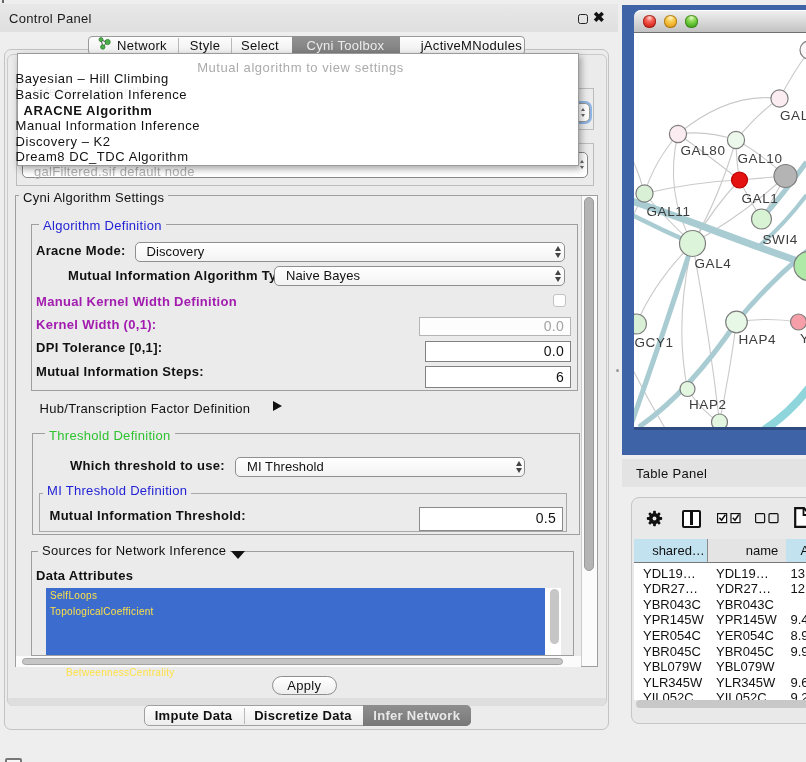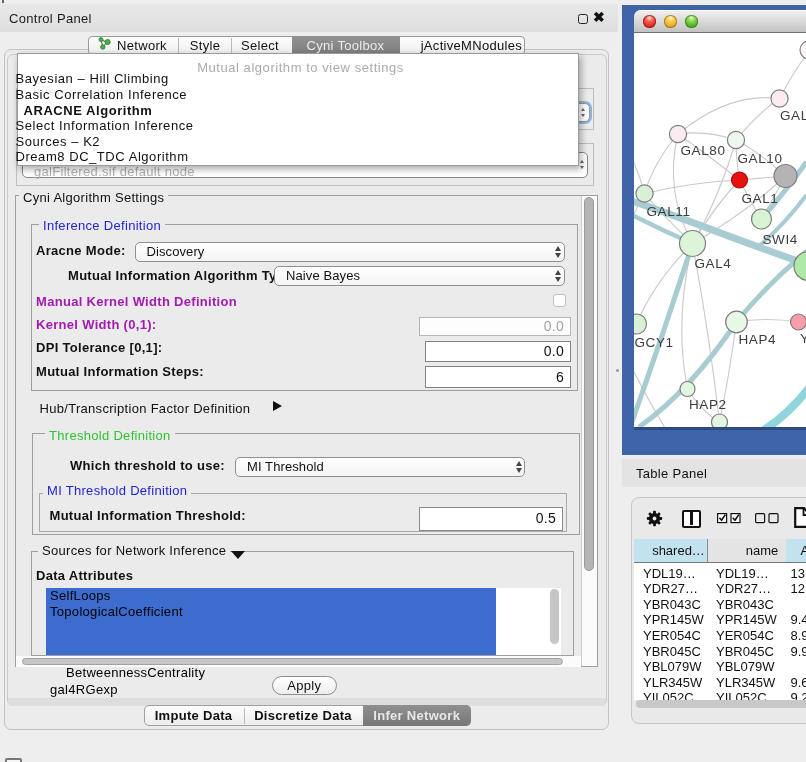--- a/index.html
+++ b/index.html
@@ -69,21 +69,21 @@
 <div class="gbox" style="left:14.5px;top:195px;width:583px;height:472px;"></div>
 <div class="gtitle" style="left:19px;top:191px;">Cyni Algorithm Settings</div>
 
 <div class="abs" style="left:581px;top:196px;width:16px;height:470px;background:#fbfbfb;border-left:1px solid #ccc;box-sizing:border-box;"></div>
 <div class="abs" style="left:584px;top:197px;width:10px;height:374px;background:#b4b4b4;border:1px solid #9a9a9a;border-radius:5.5px;box-sizing:border-box;"></div>
 
 <div class="abs" style="left:15.5px;top:655.5px;width:565px;height:11px;background:#fbfbfb;"></div>
 <div class="abs" style="left:22px;top:657.5px;width:541px;height:7.5px;background:#c6c6c6;border:1px solid #a2a2a2;border-radius:4px;box-sizing:border-box;"></div>
 
 <div class="gbox" style="left:31px;top:223.5px;width:547px;height:167px;"></div>
-<div class="gtitle" style="left:39px;top:219px;color:#2323d6;">Inference Definition</div>
+<div class="gtitle" style="left:39px;top:219px;color:#2323d6;">Algorithm Definition</div>
 
 <div class="abs b" style="left:36px;top:243px;">Aracne Mode:</div>
 <div class="combo" style="left:134.5px;top:241.5px;width:430px;height:20px;">Discovery</div>
 <div class="arrows" style="left:555px;top:245.5px;"></div>
 
 <div class="abs b" style="left:36px;top:267.5px;padding-left:32px;">Mutual Information Algorithm Type:</div>
 <div class="combo" style="left:274px;top:266px;width:290.5px;height:20px;">Naive Bayes</div>
 <div class="arrows" style="left:555px;top:270px;"></div>
 
 <div class="abs b gray" style="left:36px;top:294px;">Manual Kernel Width Definition</div>
@@ -114,25 +114,24 @@
 <div class="abs b" style="left:49.5px;top:508px;">Mutual Information Threshold:</div>
 <div class="field" style="left:418.5px;top:506.5px;width:144.5px;height:24px;border:1px solid #8a8a8a;line-height:21px;font-size:14px;">0.5</div>
 
 <div class="gbox" style="left:31px;top:550.5px;width:543px;height:105px;"></div>
 <div class="gtitle" style="left:38px;top:544px;">Sources for Network Inference</div>
 <div class="abs" style="left:231px;top:551px;width:0;height:0;border-left:7.5px solid transparent;border-right:7.5px solid transparent;border-top:8px solid #111;"></div>
 
 <div class="abs b" style="left:36px;top:568px;">Data Attributes</div>
 
 <div class="abs" style="left:46px;top:587.5px;width:514.5px;height:67.5px;background:#fff;"></div>
-<div class="abs" style="left:46px;top:587.5px;width:450px;height:67.5px;background:#3c6cce;color:#000000;font-size:13px;">
+<div class="abs" style="left:46px;top:587.5px;width:499px;height:67.5px;background:#3c6cce;color:#fde047;font-size:10px;">
   <div style="height:16.8px;line-height:16.8px;padding-left:4px;">SelfLoops</div>
   <div style="height:16.8px;line-height:16.8px;padding-left:4px;">TopologicalCoefficient</div>
   <div style="height:16.8px;line-height:16.8px;padding-left:20px;margin-top:44px;">BetweennessCentrality</div>
-  <div style="height:16.8px;line-height:16.8px;padding-left:4px;">gal4RGexp</div>
 </div>
 <div class="abs" style="left:549.5px;top:589px;width:9px;height:54.5px;background:#c6c6c6;border-radius:4.5px;"></div>
 
 <div class="abs" style="left:271.5px;top:675.5px;width:65.5px;height:19.5px;background:linear-gradient(#ffffff,#eeeeee);border:1px solid #8e8e8e;border-radius:10px;box-sizing:border-box;text-align:center;line-height:17.5px;">Apply</div>
 
 <div class="abs" style="left:144px;top:705px;width:327px;height:21px;background:linear-gradient(#fdfdfd,#ededed);border:1px solid #a0a0a0;border-radius:5px;box-sizing:border-box;"></div>
 <div class="abs" style="left:243.5px;top:707.5px;width:1px;height:16px;background:#b9b9b9;"></div>
 <div class="abs b" style="left:144px;top:707.5px;width:99px;text-align:center;">Impute Data</div>
 <div class="abs b" style="left:244px;top:707.5px;width:118px;text-align:center;">Discretize Data</div>
 <div class="abs" style="left:362.5px;top:705px;width:108.5px;height:21px;background:linear-gradient(#8f8f8f,#787878);border-radius:0 5px 5px 0;"></div>
@@ -141,22 +140,22 @@
 <div class="abs" style="left:615.5px;top:368.5px;width:3.5px;height:3.5px;background:#9a9a9a;border-radius:50%;"></div>
 
 <div class="abs" style="left:5px;top:757.5px;width:17px;height:12px;border:2px solid #777;background:#f6f6f6;border-radius:2px;box-sizing:border-box;"></div>
 
 <div class="abs" style="left:17px;top:52.5px;width:561.5px;height:113.5px;background:#fff;border:1px solid #9b9b9b;box-sizing:border-box;box-shadow:2px 3px 7px rgba(0,0,0,0.35);"></div>
 <div class="abs" style="left:33px;top:84px;color:rgba(0,0,0,0.08);letter-spacing:0.55px;">Inference Algorithm</div>
 <div class="abs" style="left:20px;top:60px;width:561px;text-align:center;color:#ababab;letter-spacing:0.55px;">Mutual algorithm to view settings</div>
 <div class="abs" style="left:15.5px;top:71px;letter-spacing:0.55px;">Bayesian – Hill Climbing</div>
 <div class="abs" style="left:15.5px;top:86.5px;letter-spacing:0.55px;">Basic Correlation Inference</div>
 <div class="abs b" style="left:15.5px;top:102.5px;letter-spacing:0.55px;padding-left:8px;">ARACNE Algorithm</div>
-<div class="abs" style="left:15.5px;top:118px;letter-spacing:0.55px;">Select Information Inference</div>
-<div class="abs" style="left:15.5px;top:133.5px;letter-spacing:0.55px;">Sources – K2</div>
+<div class="abs" style="left:15.5px;top:118px;letter-spacing:0.55px;">Manual Information Inference</div>
+<div class="abs" style="left:15.5px;top:133.5px;letter-spacing:0.55px;">Discovery – K2</div>
 <div class="abs" style="left:15.5px;top:149px;letter-spacing:0.55px;">Dream8 DC_TDC Algorithm</div>
 
 <div class="abs" style="left:621.5px;top:4.5px;width:184.5px;height:450.5px;background:#3e63a7;"></div>
 <div class="abs" style="left:633.5px;top:427px;width:172.5px;height:3px;background:rgba(25,45,85,0.45);"></div>
 
 <div class="abs" style="left:633.5px;top:10px;width:172.5px;height:22px;background:linear-gradient(#f1f1f1,#c2c2c2);border-bottom:1px solid #6f6f6f;border-radius:7px 0 0 0;box-shadow:inset 0 1px 0 #fdfdfd;"></div>
 <div class="abs" style="left:643px;top:15px;width:12.5px;height:12.5px;border-radius:50%;background:radial-gradient(circle at 50% 22%,#ffd5cf 0%,#f4645a 30%,#e2362b 60%,#aa1410 100%);box-shadow:inset 0 0 0 1px rgba(140,30,20,0.7);"></div>
 <div class="abs" style="left:664px;top:15px;width:12.5px;height:12.5px;border-radius:50%;background:radial-gradient(circle at 50% 22%,#fff3cc 0%,#f8ce55 30%,#efb12e 60%,#b97e12 100%);box-shadow:inset 0 0 0 1px rgba(150,105,15,0.7);"></div>
 <div class="abs" style="left:685px;top:15px;width:12.5px;height:12.5px;border-radius:50%;background:radial-gradient(circle at 50% 22%,#e2f8c8 0%,#8ed955 30%,#58bb2e 60%,#2f8812 100%);box-shadow:inset 0 0 0 1px rgba(60,120,25,0.7);"></div>
 

